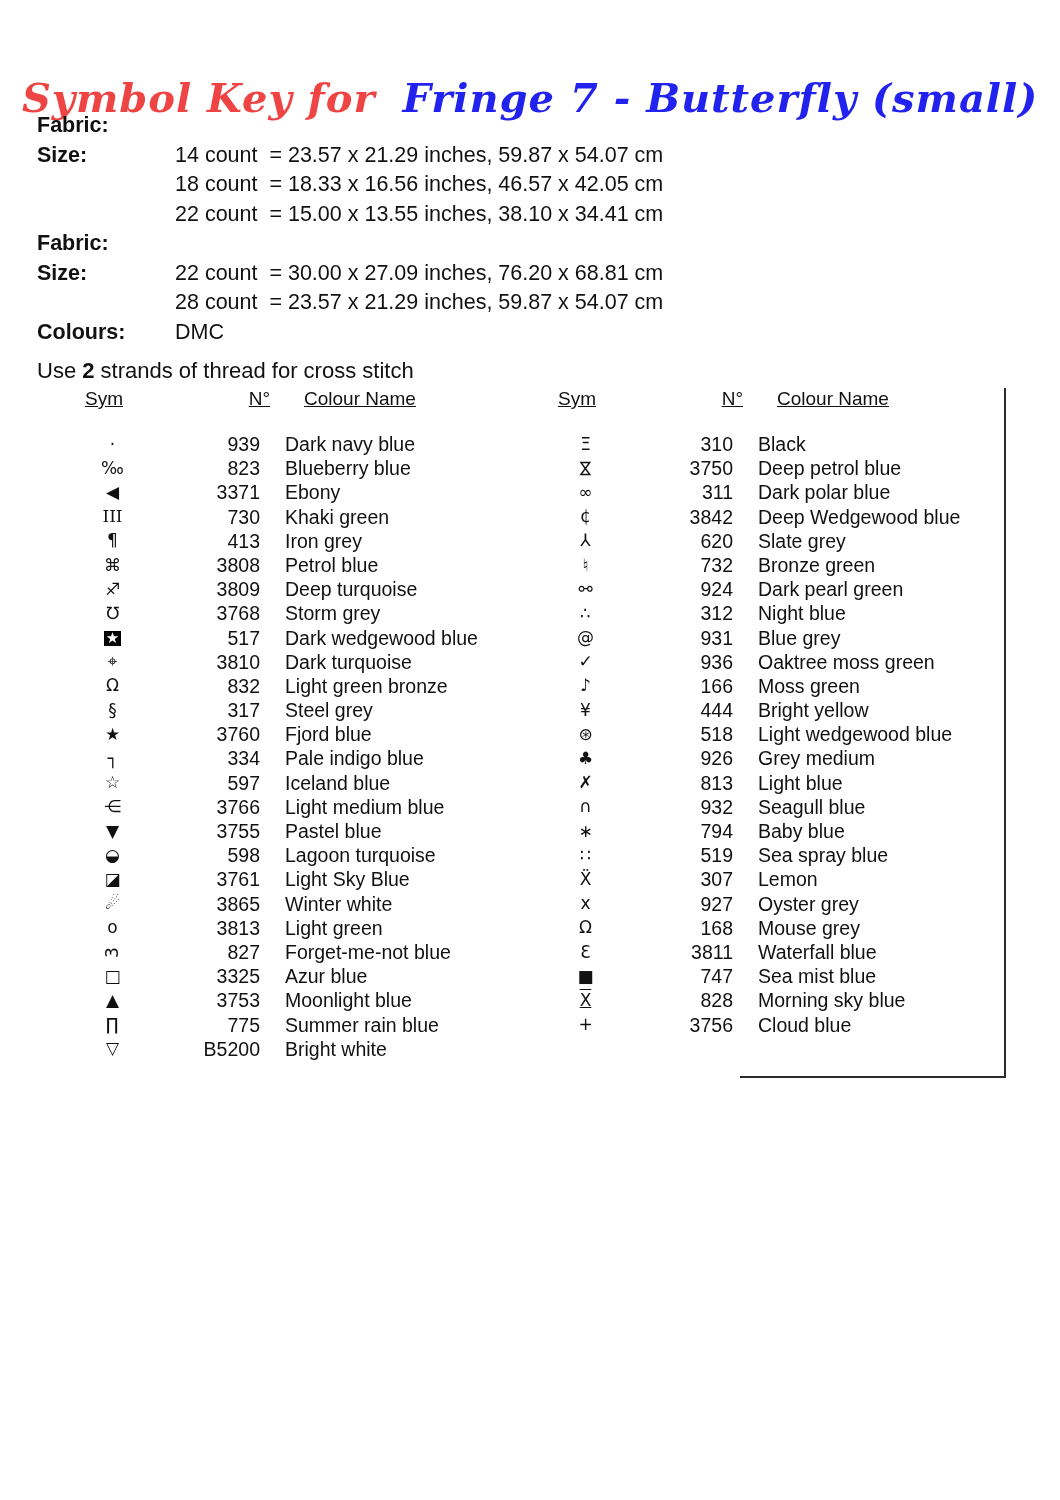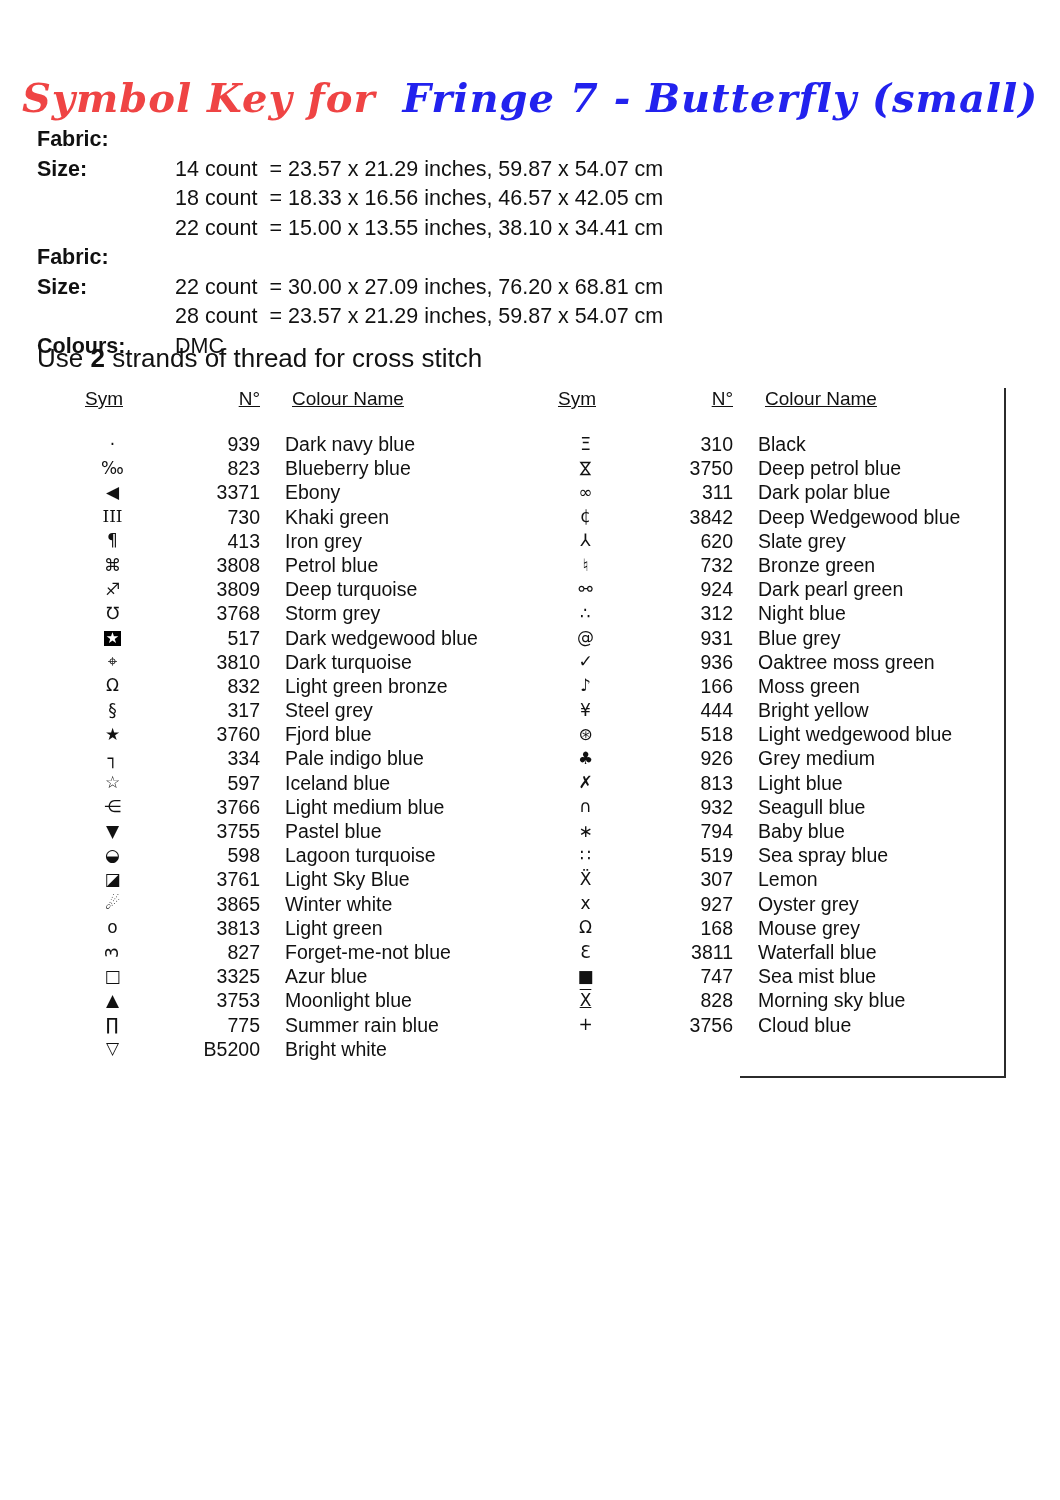--- a/index.html
+++ b/index.html
@@ -7,38 +7,38 @@
        font-family:"Liberation Sans",sans-serif;color:#111;}
 
   
   .title{position:absolute;top:74px;left:0;width:1060px;text-align:center;
          font-family:"DejaVu Serif",serif;font-style:italic;font-weight:bold;
          font-size:40px;letter-spacing:1px;white-space:nowrap;}
   .title .t-black{color:#ef4444;}
   .title .t-blue{color:#2222ee;margin-left:12px;text-align:center;}
 
   
-  .info{position:absolute;top:125px;left:37px;font-size:21.5px;line-height:29.5px;}
+  .info{position:absolute;top:111px;left:37px;font-size:21.5px;line-height:29.5px;}
   .info-line{display:flex;white-space:pre;}
   .info-label{font-weight:bold;width:93px;flex:none;}
   .info-val{white-space:pre;}
   .info-line.indent .info-val{margin-left:45px;}
-  .strands{position:absolute;top:344px;left:37px;font-size:26px;line-height:29.5px;white-space:pre;}
+  .strands{position:absolute;top:356px;left:37px;font-size:22px;line-height:29.5px;white-space:pre;}
   .strands b{font-weight:bold;}
 
   
   .tablewrap{position:absolute;top:388px;left:0;width:1060px;}
   .col{position:absolute;top:0;}
   .col-left{left:85px;width:440px;}
   .col-right{left:558px;width:450px;}
-  .hdr{display:flex;font-size:19px;height:44px;}
+  .hdr{display:flex;font-size:19px;height:44px;gap:10px;}
   .hdr span{text-decoration:underline;}
   .hdr .h-sym{width:55px;flex:none;}
   .hdr .h-num{width:120px;flex:none;text-align:right;}
-  .hdr .h-name{margin-left:32px;}
+  .hdr .h-name{margin-left:24px;}
   .row{display:flex;height:24.2px;line-height:24.2px;font-size:19.5px;align-items:center;}
   .sym{width:55px;flex:none;text-align:center;font-family:"DejaVu Sans",sans-serif;
        font-size:17px;line-height:1;}
   .sym .g{display:inline-block;}
   .sym .g.serif{font-family:"DejaVu Serif",serif;}
   .sym .g.inv{background:#000;color:#fff;padding:0 2px;font-size:15px;}
   .sym .g.bar{text-decoration:overline underline;}
   .num{width:120px;flex:none;text-align:right;}
   .name{margin-left:25px;white-space:nowrap;}
 

